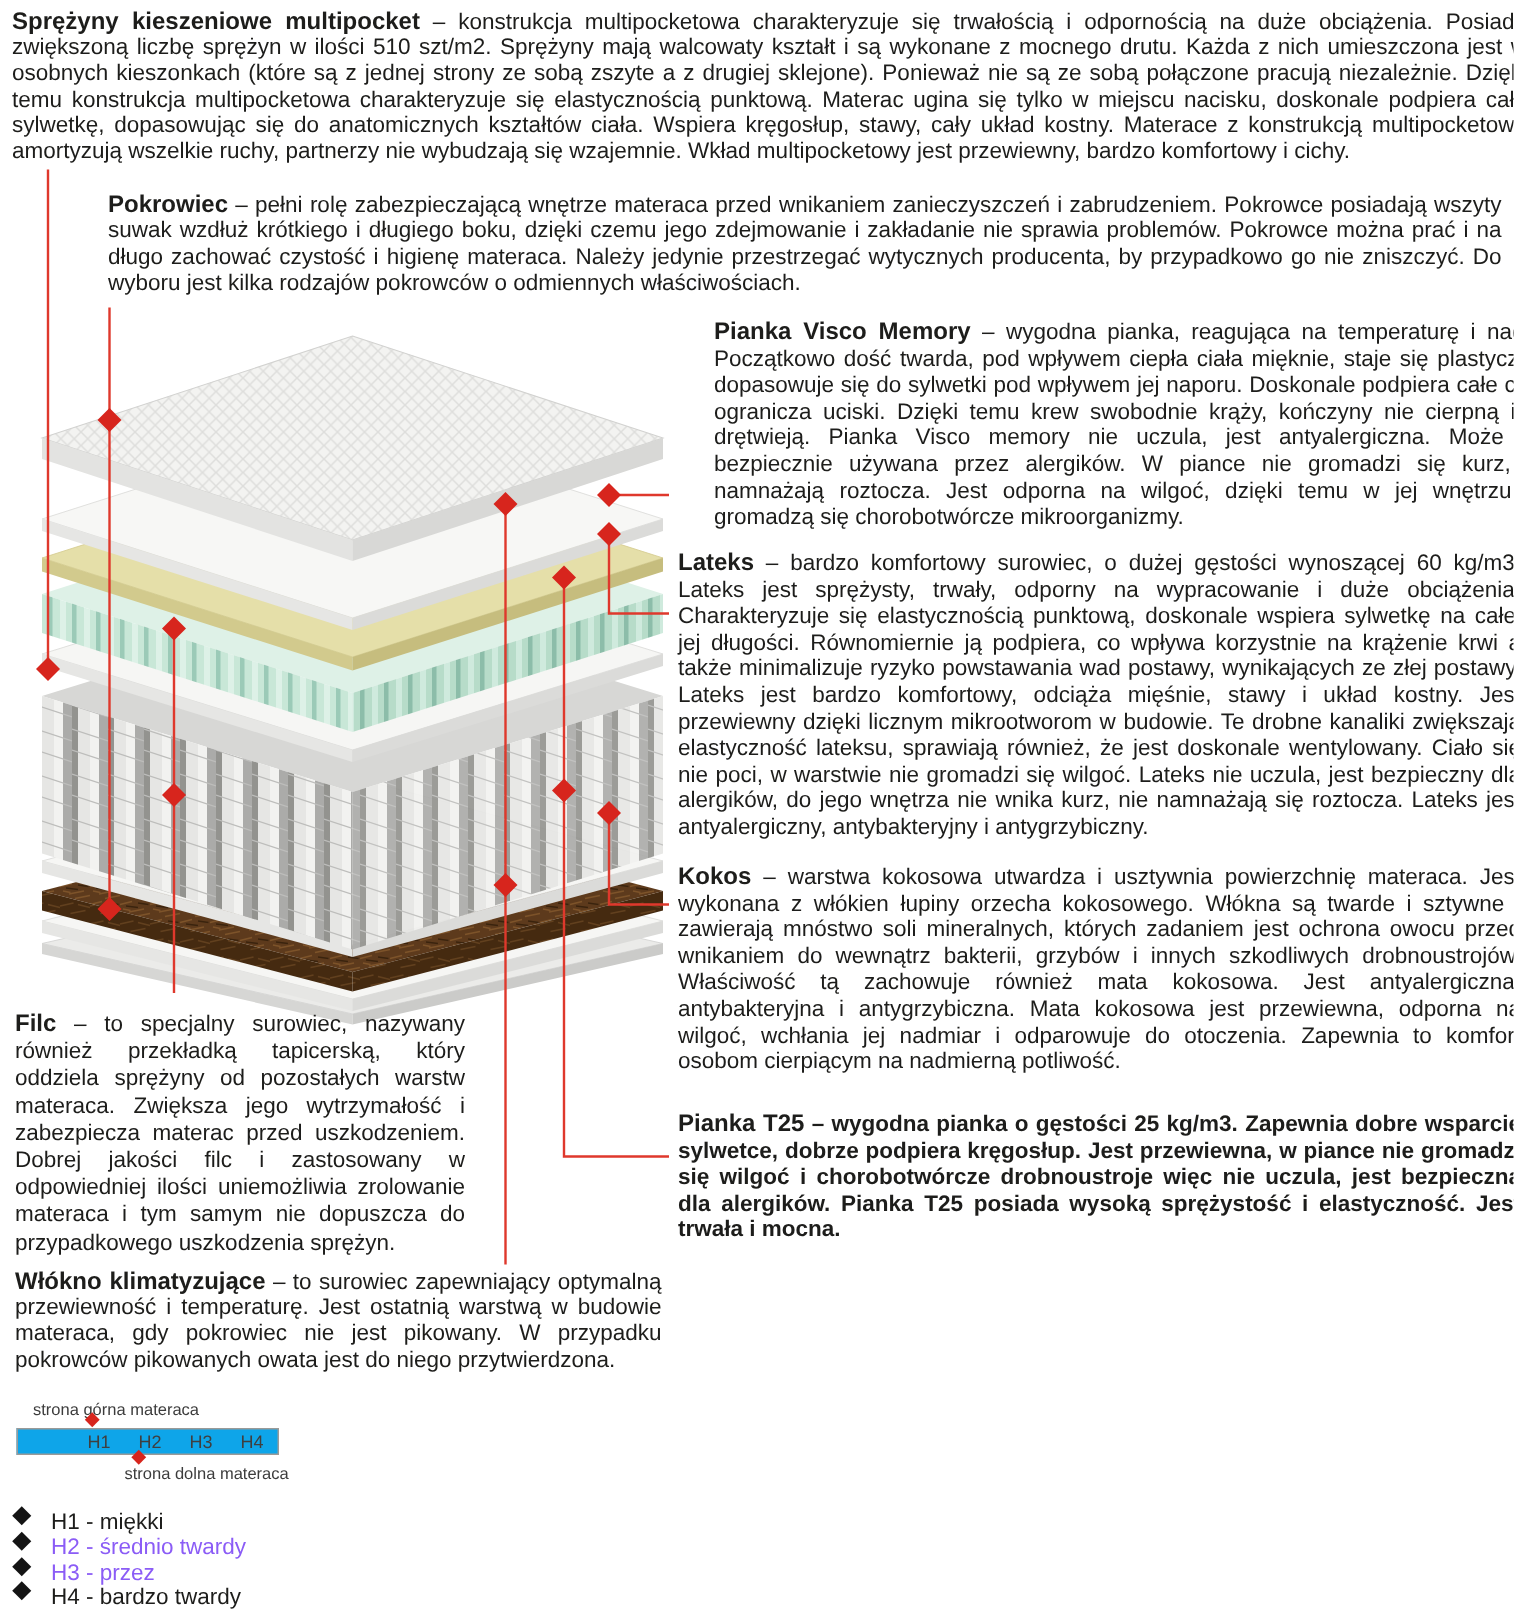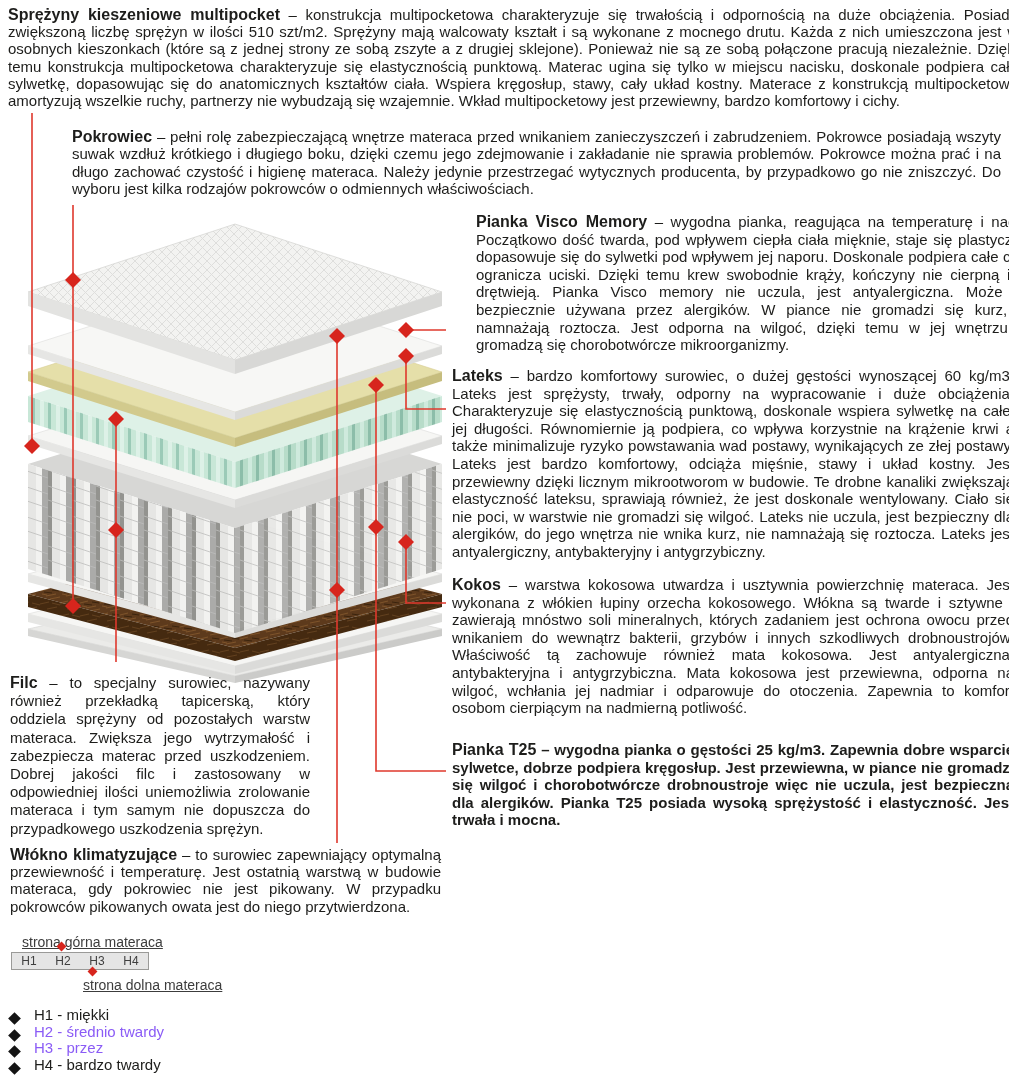--- a/index.html
+++ b/index.html
@@ -10,31 +10,31 @@
   .para b{font-size:16px;}
   .p1{left:8px;top:6px;width:1010px;}
   .p2{left:72px;top:128px;width:929px;line-height:17.4px;}
   .rcol{line-height:17.6px;}
   .p-visco{left:476px;top:213px;width:562px;}
   .p-latex{left:452px;top:367px;width:562px;}
   .p-coco{left:452px;top:576px;width:562px;}
   .p-t25{left:452px;top:741px;width:562px;font-weight:bold;}
   .p-filc{left:10px;top:674px;width:300px;line-height:18.2px;}
   .p-fiber{left:10px;top:846px;width:431px;}
-  .hs-label{position:absolute;font-size:14px;color:#3c3c3c;white-space:nowrap;text-decoration:underline;}
+  .hs-label{position:absolute;font-size:11px;color:#3c3c3c;white-space:nowrap;}
   .hs-top-label{left:22px;top:934px;}
   .hs-bottom-label{left:67px;top:977px;margin-left:16px;}
   .rdiamond{position:absolute;width:7px;height:7px;background:#d7251d;transform:rotate(45deg);}
   .hs-d1{left:58px;top:943px;}
   .hs-d2{left:89px;top:968px;}
   .hs-box{position:absolute;left:11px;top:952px;width:136px;height:16px;border:1px solid #9a9a98;
-          display:flex;background:#e5e5e5;}
+          display:flex;background:#0ea5e9;padding-left:37px;}
   .hs-cell{flex:1;display:flex;align-items:center;justify-content:center;font-size:12px;color:#3f3f3f;}
   .legend{position:absolute;left:10px;top:1006px;display:flex;flex-direction:column;}
-  .legend-row{display:flex;align-items:flex-end;height:16.8px;font-size:15px;}
+  .legend-row{display:flex;align-items:flex-start;height:16.8px;font-size:15px;}
   .ldiamond{display:inline-block;width:9px;height:9px;background:#141414;transform:rotate(45deg);
             margin-right:15px;flex:none;}
   .red{color:#8b5cf6;}
 </style>
 </head>
 <body>
 
 <div class="canvas">
 
   <svg class="diagram-svg" viewBox="0 0 1025 1080" xmlns="http://www.w3.org/2000/svg">

